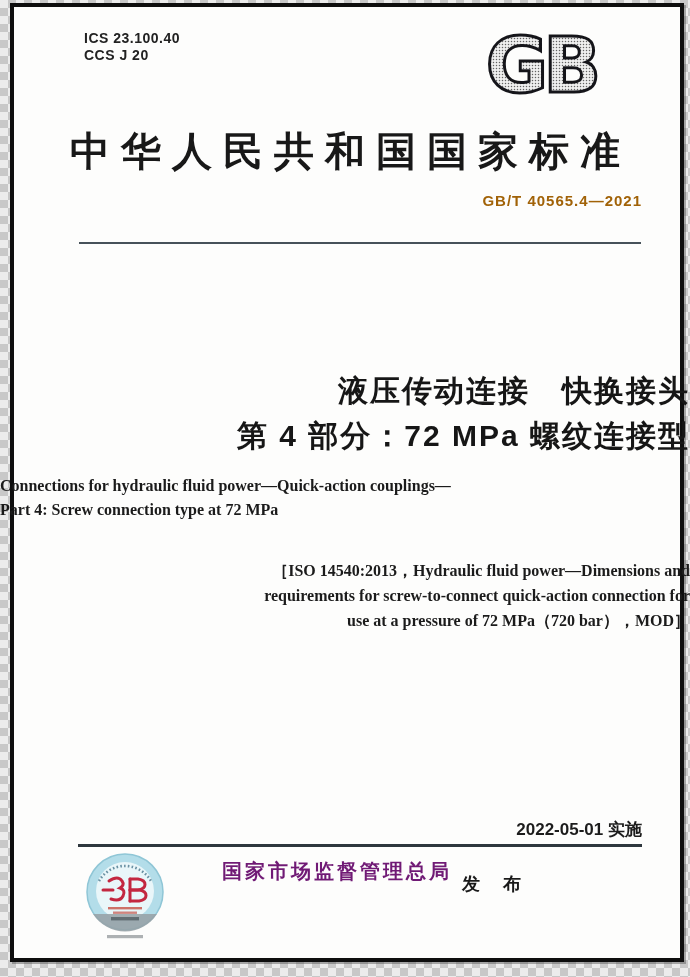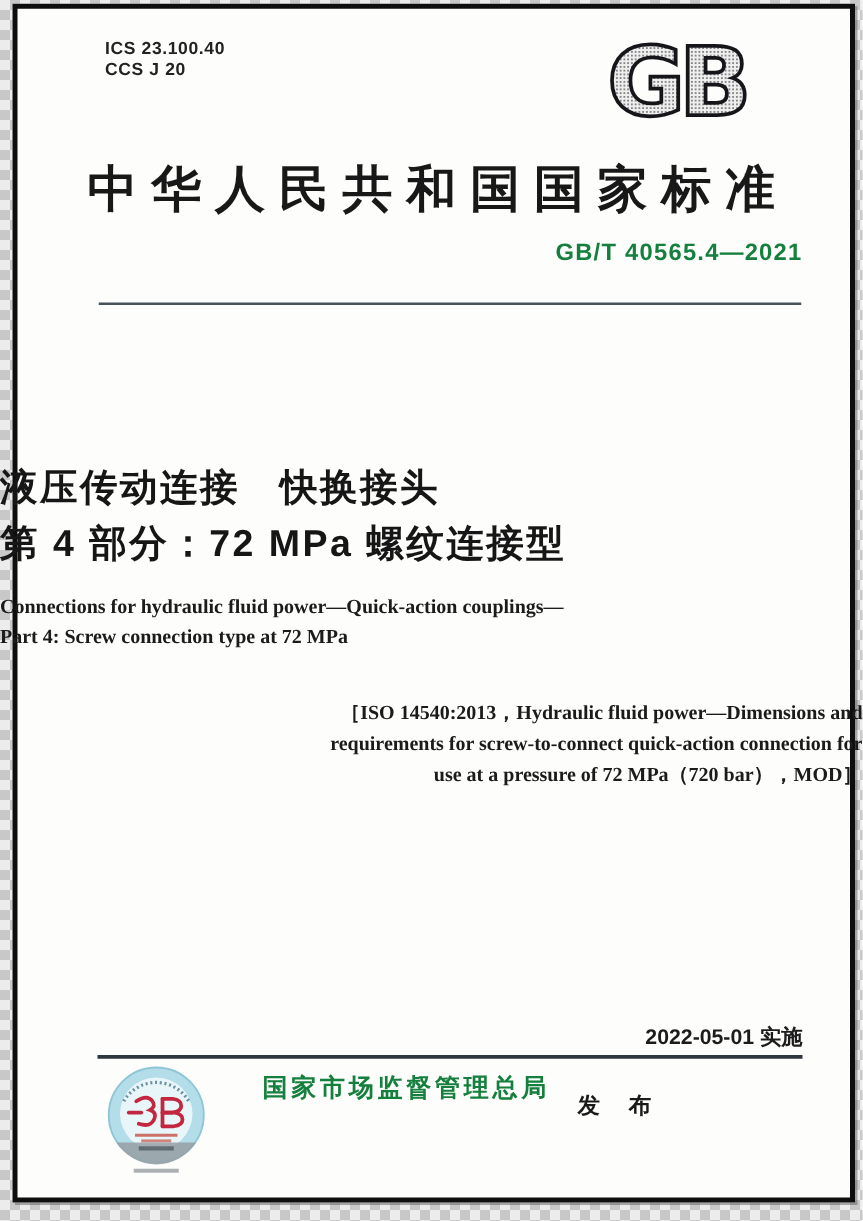--- a/index.html
+++ b/index.html
@@ -25,49 +25,49 @@
     letter-spacing:.5px;color:#222;
   }
   .gb-logo{left:468px;top:28px;width:146px;height:76px;}
   .heading{
     left:0;right:0;top:124px;text-align:center;white-space:nowrap;
     font-family:"Liberation Serif","DejaVu Serif",serif;
     font-size:40px;font-weight:bold;letter-spacing:11px;margin-right:-11px;
     color:#181818;
   }
   .std-number{
-    right:48px;top:192px;font-size:19px;font-weight:bold;letter-spacing:1px;
-    color:#15803d;
+    right:48px;top:192px;font-size:15px;font-weight:bold;letter-spacing:1px;
+    color:#a16207;
   }
   .rule-top{left:79px;top:242px;width:562px;height:2px;background:#47525a;}
   .title-cn{
-    left:0;right:0;top:368px;text-align:left;
+    left:0;right:0;top:368px;text-align:right;
     font-size:30px;font-weight:bold;line-height:45px;letter-spacing:2px;
     color:#161616;
   }
   .title-en{
     left:0;right:0;top:474px;text-align:left;
     font-family:"Liberation Serif","DejaVu Serif",serif;
     font-size:16px;font-weight:bold;line-height:24px;color:#1b1b1b;
   }
   .iso-ref{
     left:0;right:0;top:558px;text-align:right;
     font-family:"Liberation Serif","DejaVu Serif",serif;
     font-size:16px;font-weight:bold;line-height:25px;color:#1b1b1b;padding-left:32px;
   }
   .date-row{left:80px;right:48px;top:818px;height:22px;font-size:17px;font-weight:bold;}
   .date-issue{position:absolute;left:0;top:0;}
   .date-impl{position:absolute;right:0;top:0;}
   .rule-bottom{left:78px;top:844px;width:564px;height:3px;background:#2e373d;}
   .seal{left:84px;top:851px;width:82px;height:92px;}
   .publisher{
-    left:210px;top:861px;width:254px;
+    left:210px;top:861px;width:254px;text-align:center;
     font-family:"Liberation Serif","DejaVu Serif",serif;
     font-size:20px;font-weight:bold;line-height:21px;letter-spacing:3px;
-    color:#15803d;white-space:nowrap;
+    color:#701a75;white-space:nowrap;
   }
   .publish-action{
     left:462px;top:872px;font-size:18px;font-weight:bold;letter-spacing:9px;
     color:#1a1a1a;white-space:nowrap;
   }
 </style>
 </head>
 <body>
 
 <div class="page-frame abs"></div>

